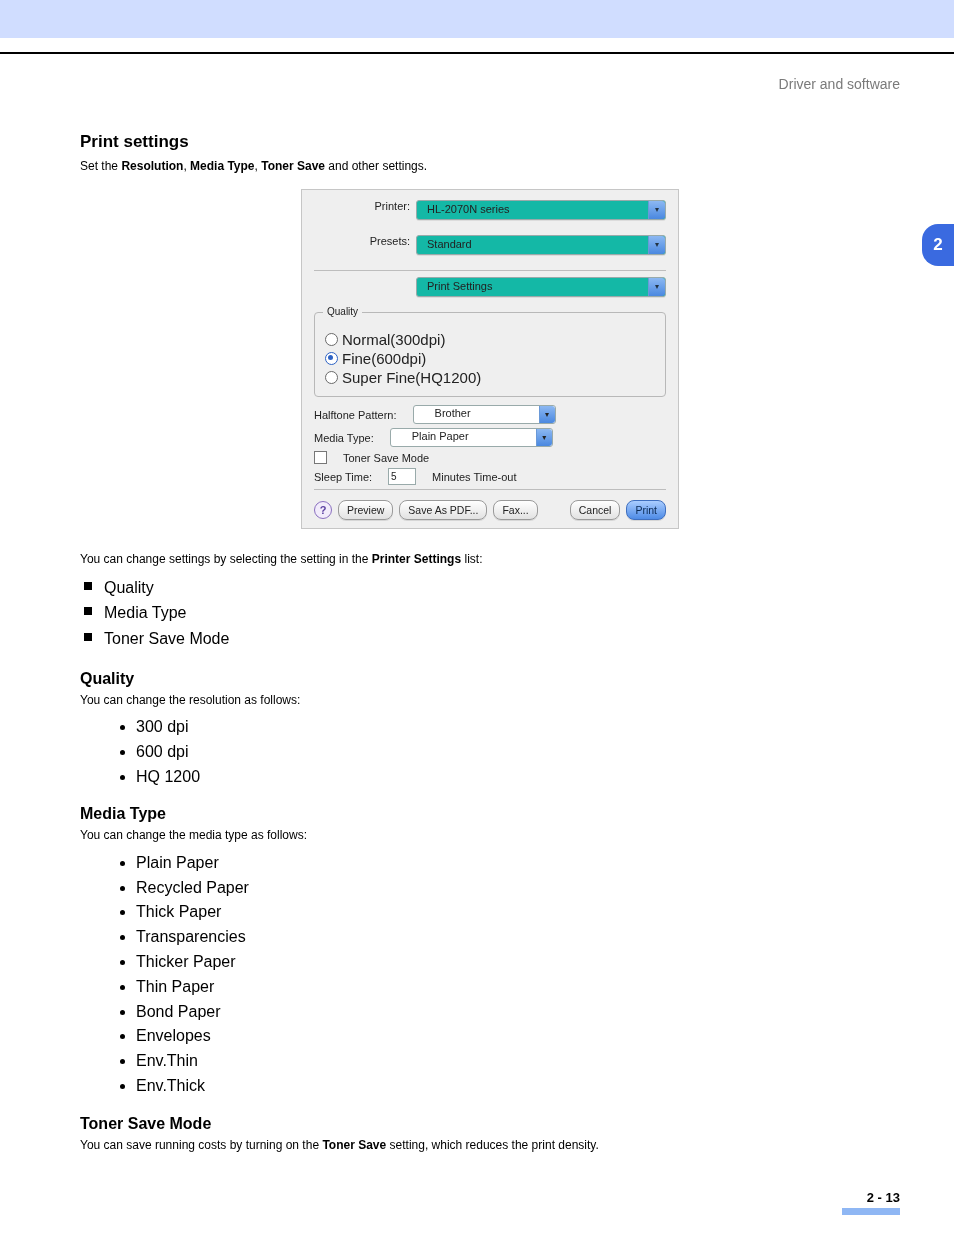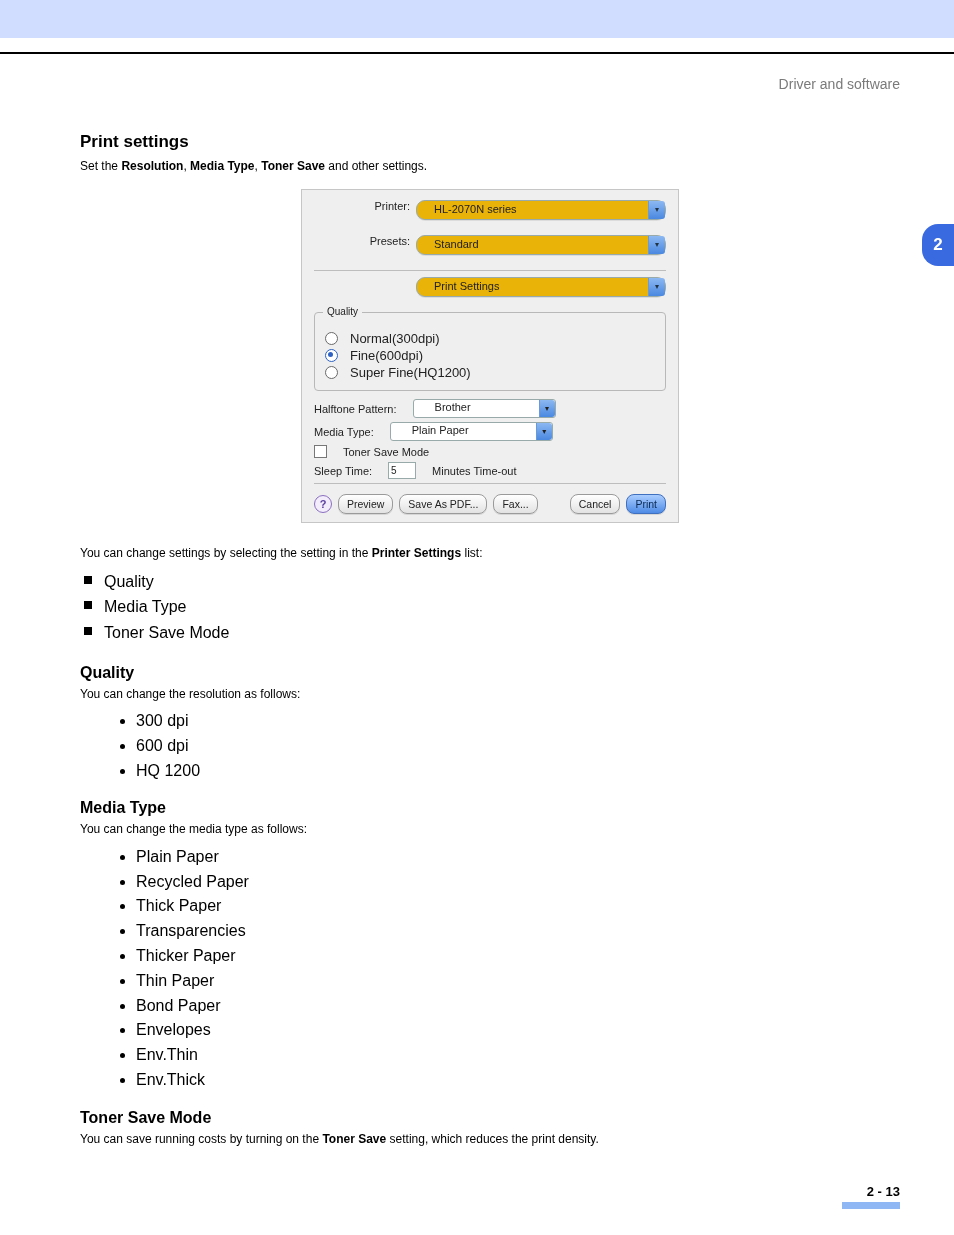--- a/index.html
+++ b/index.html
@@ -107,25 +107,25 @@
     margin-bottom: 15px;
   }
   .dlg-row .lbl {
     width: 96px;
     text-align: right;
     padding-right: 6px;
   }
   .select {
     flex: 1;
     height: 18px;
-    background: #eab308;
+    background: #14b8a6;
     border: 1px solid #9aa;
-    border-radius: 9px;
+    border-radius: 3px;
     position: relative;
-    padding-left: 17px;
+    padding-left: 10px;
     line-height: 16px;
     box-shadow: 0 1px 0 rgba(0,0,0,0.08);
   }
   .select .arrow {
     position: absolute;
     right: 0;
     top: 0;
     width: 16px;
     height: 100%;
     background: linear-gradient(#8cb8f2, #4a88e0);
@@ -149,22 +149,22 @@
     position: absolute;
     top: -7px;
     left: 8px;
     background: #efefef;
     padding: 0 4px;
     font-size: 10px;
   }
   .radio-row {
     display: flex;
     align-items: center;
-    gap: 12px;
-    font-size: 13px;
+    gap: 4px;
+    font-size: 15px;
     margin-bottom: 2px;
   }
   .radio {
     width: 11px; height: 11px; border: 1px solid #6a6a6a; border-radius: 50%;
     display: inline-block; position: relative; background: #fff;
   }
   .radio.sel { border-color: #2d62c4; }
   .radio.sel::after {
     content:""; position:absolute; left:2px; top:2px; width:5px; height:5px;
     background:#2d62c4; border-radius:50%;

